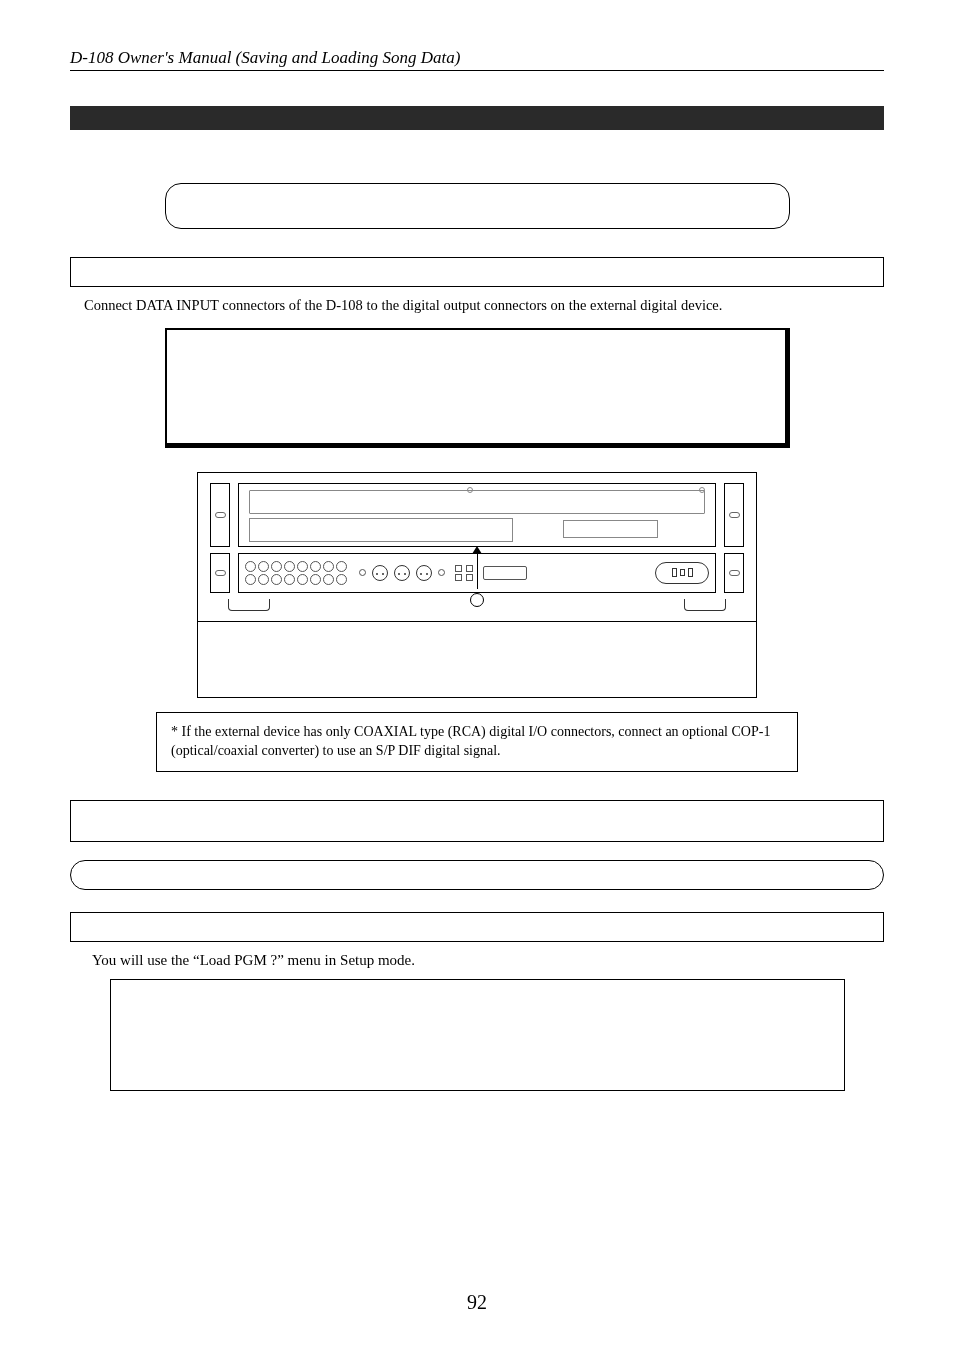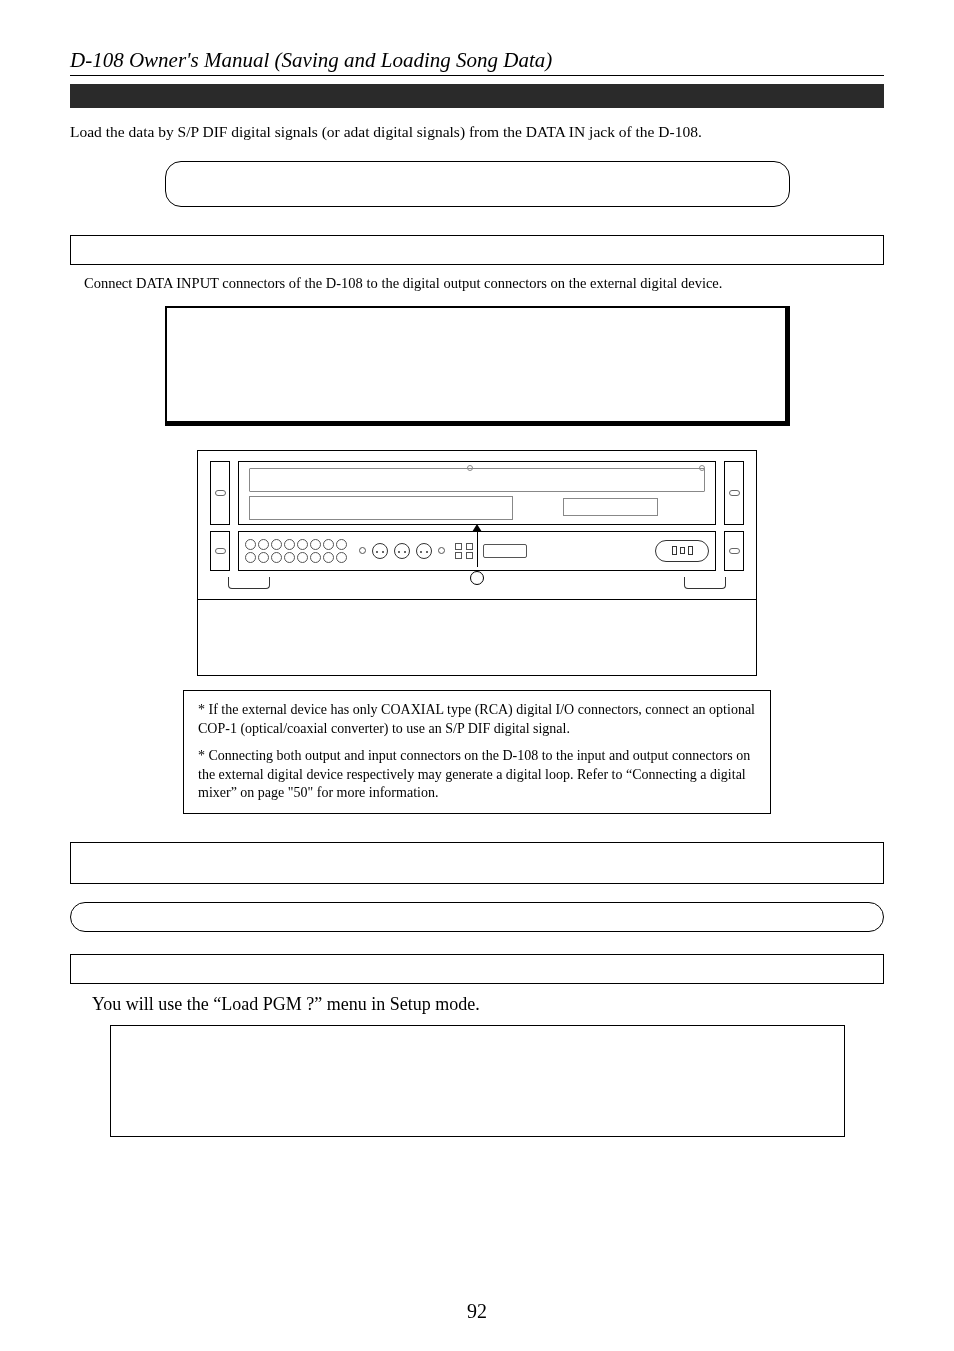--- a/index.html
+++ b/index.html
@@ -9,24 +9,24 @@
       background: #ffffff;
       font-family: Georgia, 'Times New Roman', serif;
       position: relative;
       color: #000;
     }
     .page {
       padding: 48px 70px 40px 70px;
     }
     .header-title {
       font-style: italic;
-      font-size: 21px;
+      font-size: 17px;
       border-bottom: 1px solid #000;
       padding-bottom: 2px;
-      margin-bottom: 8px;
+      margin-bottom: 35px;
     }
     .dark-bar {
       background: #2a2a2a;
       height: 24px;
       margin-bottom: 14px;
     }
     .body-text {
       font-size: 15.5px;
       line-height: 1.35;
       margin-bottom: 18px;
@@ -163,59 +163,59 @@
       border-right:5px solid transparent;
       border-bottom:8px solid #000;
       margin-bottom:-1px;
     }
     .small-circle { width:14px; height:14px; border:1px solid #000; border-radius:50%; margin-top:4px; }
     .lower-pad { height:28px; border-left:1px solid #000; border-right:1px solid #000; border-bottom:1px solid #000; }
     .note-box {
       border: 1px solid #000;
       padding: 10px 14px;
       margin: 0 auto 28px auto;
-      width: 588px;
+      width: 642px;
       font-size: 14px;
       line-height: 1.35;
     }
     .note-box p + p { margin-top: 8px; }
     .big-rect {
       border: 1px solid #000;
       height: 42px;
       width: 100%;
       margin-bottom: 10px;
     }
     .setup-text {
-      font-size: 18px;
+      font-size: 15px;
       margin: 5px 0 10px 22px;
     }
     .bottom-box {
       border: 1px solid #000;
       width: 735px;
       height: 112px;
       margin: 0 auto;
     }
     .page-number {
       position: absolute;
-      bottom: 28px;
+      bottom: 37px;
       left: 0; right: 0;
       text-align: center;
       font-size: 20px;
     }
   </style>
 </head>
 <body>
 
 <div class="page">
   <div class="header-title">D-108 Owner's Manual (Saving and Loading Song Data)</div>
 
   <div class="dark-bar"></div>
 
   <div class="body-text">
-    <span>Load the data by S/P DIF digital signals (or adat digital signals) from the DATA IN jack of the D-108.</span><br>
+    <br>
   </div>
 
   <div class="rounded-box"></div>
 
   <div class="rect-box-full"></div>
 
   <div class="connect-text">Connect DATA INPUT connectors of the D-108 to the digital output connectors on the external digital device.</div>
 
   <div class="shadow-box"></div>
 
@@ -310,21 +310,20 @@
       <div class="arrow-col" style="margin-top:-76px; position:relative; z-index:2;">
         <div class="arrow-head"></div>
         <div class="arrow-stem"></div>
       </div>
       <div class="small-circle"></div>
     </div>
   </div>
 
   <div class="note-box">
     <p>* If the external device has only COAXIAL type (RCA) digital I/O connectors, connect an optional COP-1 (optical/coaxial converter) to use an S/P DIF digital signal.</p>
-    <p>* Connecting both output and input connectors on the D-108 to the input and output  connectors on the external digital device respectively may generate a digital loop. Refer to “Connecting a digital mixer” on page "50" for more information.</p>
   </div>
 
   <div class="big-rect"></div>
 
   <div class="rounded-box-wide"></div>
 
   <div class="rect-box-full"></div>
 
   <div class="setup-text">You will use the “Load PGM ?” menu in Setup mode.</div>
 

